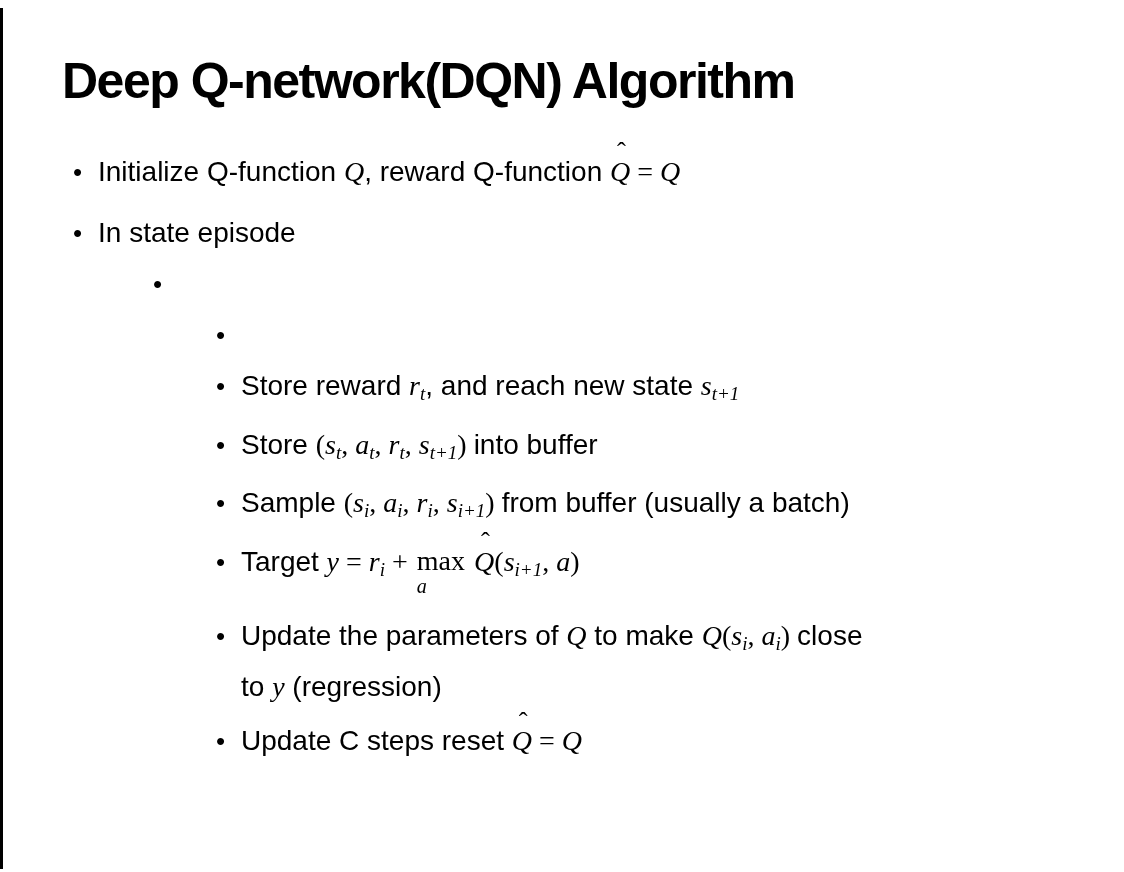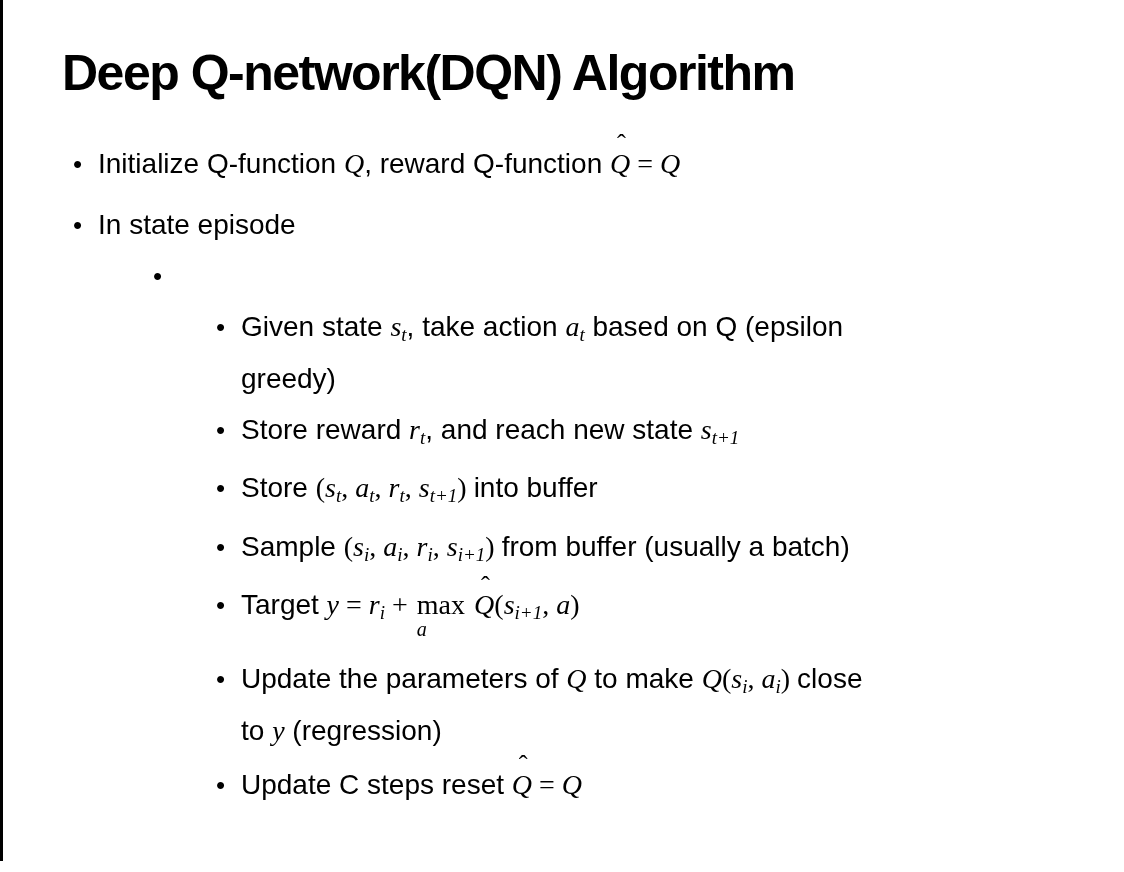--- a/index.html
+++ b/index.html
@@ -12,20 +12,21 @@
     height: 872px;
     position: relative;
     overflow: hidden;
     font-family: "Liberation Sans", sans-serif;
     color: var(--text, #000000);
   }
   .slide {
     position: absolute;
     inset: 0;
     background: var(--bg, #ffffff);
+    margin-top: 8px;
   }
   .edge-line {
     position: absolute;
     left: 0;
     top: 0;
     width: 3px;
     height: 861px;
     background: var(--edge, #000000);
   }
   .title {
@@ -126,21 +127,20 @@
       </div>
       <div class="bullet l1">
         <span class="dot">•</span>
         <div class="content"><span class="txt">In state episode</span></div>
       </div>
       <div class="bullet l2">
         <span class="dot">•</span>
       </div>
       <div class="bullet l3">
         <span class="dot">•</span>
-        <div class="content"><span class="txt">Given state </span><span class="math">s<span class="msub">t</span></span><span class="txt">, take action </span><span class="math">a<span class="msub">t</span></span><span class="txt"> based on Q (epsilon</span><br><span class="txt">greedy)</span></div>
       </div>
       <div class="bullet l3">
         <span class="dot">•</span>
         <div class="content"><span class="txt">Store reward </span><span class="math">r<span class="msub">t</span></span><span class="txt">, and reach new state </span><span class="math">s<span class="msub">t+1</span></span></div>
       </div>
       <div class="bullet l3">
         <span class="dot">•</span>
         <div class="content"><span class="txt">Store </span><span class="mathr">(</span><span class="math">s<span class="msub">t</span></span><span class="mathr">, </span><span class="math">a<span class="msub">t</span></span><span class="mathr">, </span><span class="math">r<span class="msub">t</span></span><span class="mathr">, </span><span class="math">s<span class="msub">t+1</span></span><span class="mathr">) </span><span class="txt">into buffer</span></div>
       </div>
       <div class="bullet l3">

